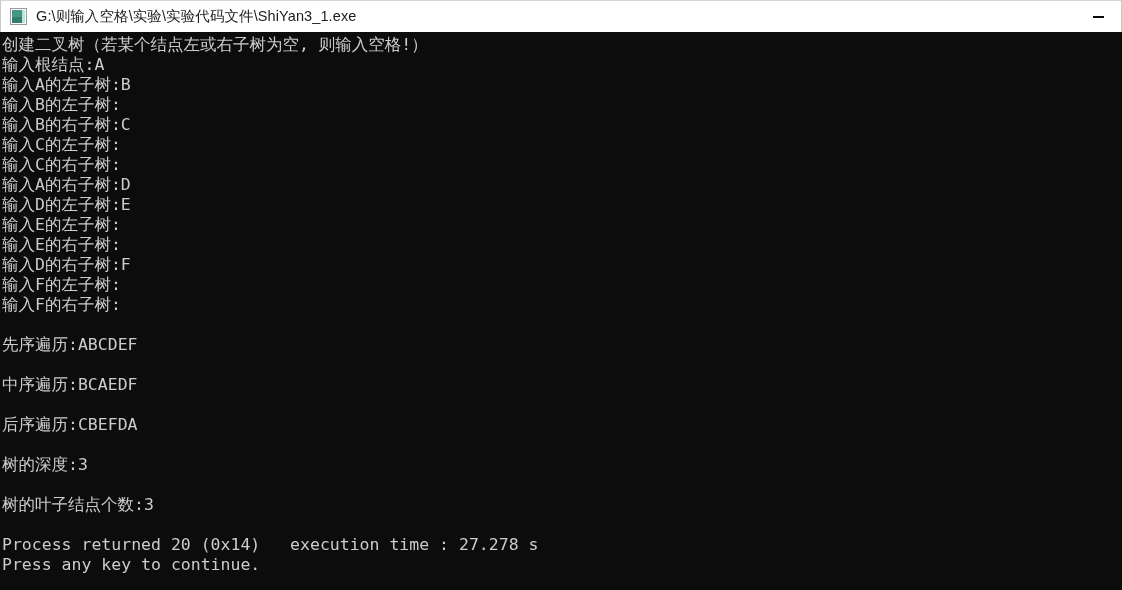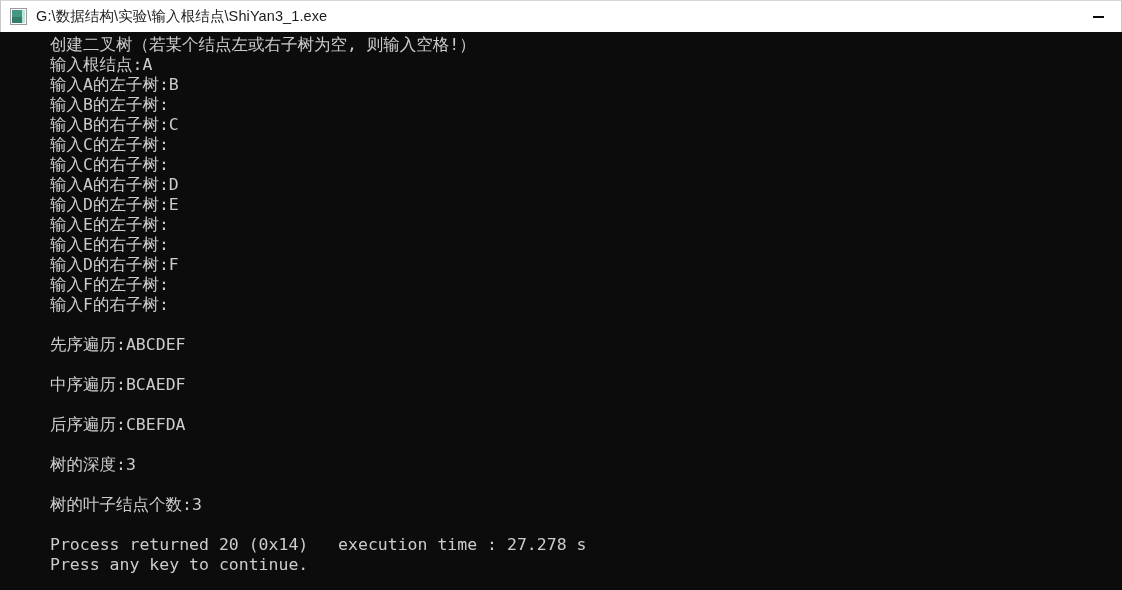--- a/index.html
+++ b/index.html
@@ -91,21 +91,20 @@
     font-family: "DejaVu Sans Mono", "Liberation Mono", monospace;
     font-size: 16.5px;
     line-height: 20px;
     color: #cccccc;
     white-space: pre;
     letter-spacing: 0px;
   }
   .cline {
     height: 20px;
     white-space: pre;
-    margin-left: 48px;
   }
   .cline.blank {
     height: 20px;
   }
 
   
   #watermark {
     position: absolute;
     right: 12px;
     bottom: 10px;
@@ -123,21 +122,21 @@
 <div id="app-window">
 
   <div id="title-bar">
     <svg id="app-icon" viewBox="0 0 17 17">
       <rect x="0.5" y="0.5" width="16" height="16" fill="#ffffff" stroke="#9a9a9a" stroke-width="1"></rect>
       <rect x="2" y="2" width="10" height="13" fill="#2f7f6f"></rect>
       <rect x="2" y="2" width="10" height="13" fill="#49a08b" opacity="0.75"></rect>
       <rect x="2" y="9" width="10" height="6" fill="#2a6e60" opacity="0.65"></rect>
       <rect x="12" y="2" width="3" height="13" fill="#bfe3d6"></rect>
     </svg>
-    <span id="title-text">G:\数据结构\实验\输入根结点\ShiYan3_1.exe</span>
+    <span id="title-text">G:\则输入空格\实验\实验代码文件\ShiYan3_1.exe</span>
 
     <div id="window-controls">
       <button class="win-btn">
         <span class="glyph-min"></span>
       </button>
     </div>
   </div>
 
   <div id="console-surface">
     <div id="console-text"><div class="cline">创建二叉树（若某个结点左或右子树为空, 则输入空格!）</div><div class="cline">输入根结点:A</div><div class="cline">输入A的左子树:B</div><div class="cline">输入B的左子树:</div><div class="cline">输入B的右子树:C</div><div class="cline">输入C的左子树:</div><div class="cline">输入C的右子树:</div><div class="cline">输入A的右子树:D</div><div class="cline">输入D的左子树:E</div><div class="cline">输入E的左子树:</div><div class="cline">输入E的右子树:</div><div class="cline">输入D的右子树:F</div><div class="cline">输入F的左子树:</div><div class="cline">输入F的右子树:</div><div class="cline blank">&nbsp;</div><div class="cline">先序遍历:ABCDEF</div><div class="cline blank">&nbsp;</div><div class="cline">中序遍历:BCAEDF</div><div class="cline blank">&nbsp;</div><div class="cline">后序遍历:CBEFDA</div><div class="cline blank">&nbsp;</div><div class="cline">树的深度:3</div><div class="cline blank">&nbsp;</div><div class="cline">树的叶子结点个数:3</div><div class="cline blank">&nbsp;</div><div class="cline">Process returned 20 (0x14)   execution time : 27.278 s</div><div class="cline">Press any key to continue.</div></div>

